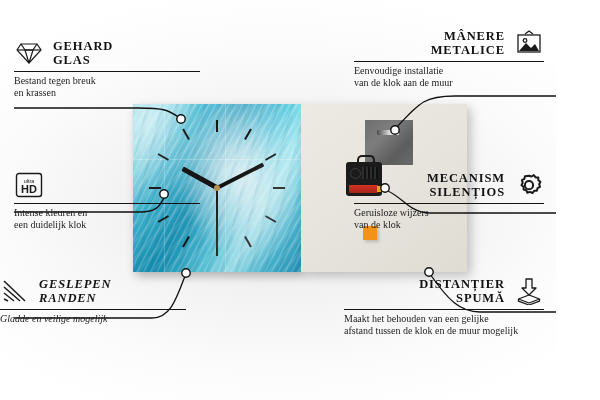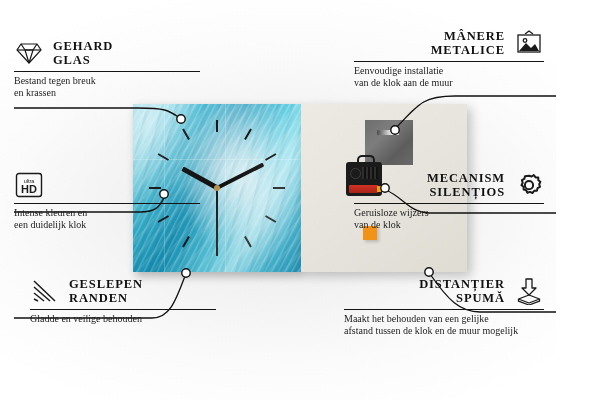--- a/index.html
+++ b/index.html
@@ -235,21 +235,21 @@
     line-height: 11.6px;
     color: #1d1d1d;
     margin-top: 3px;
     white-space: pre-line;
   }
   .feature.left .fdesc { text-align: left; }
   .feature.right .fdesc { text-align: left; }
 
   #f-glass  { left: 14px;  top: 38px;  width: 186px; }
   #f-print  { left: 14px;  top: 170px; width: 186px; }
-  #f-edges  { left: 30px;  top: 276px; width: 186px; }
+  #f-edges  { left: 0;  top: 276px; width: 186px; font-style: italic; }
   #f-handle { right: 12px; top: 28px;  width: 190px; }
   #f-mech   { right: 12px; top: 170px; width: 190px; }
   #f-spacer { right: 12px; top: 276px; width: 200px; }
 </style>
 </head>
 <body>
 
 <div id="page">
 
   <div class="product">
@@ -361,21 +361,21 @@
           <path d="M2 2 L23 22"></path>
           <path d="M2 8 L18 22"></path>
           <path d="M2 14 L12 22"></path>
           <path d="M2 20 L6 22"></path>
         </svg>
       </span>
       <span class="ftitle">GESLEPEN
 RANDEN</span>
     </div>
     <div class="rule"></div>
-    <div class="fdesc">Gladde en veilige behouden</div>
+    <div class="fdesc">Gladde en veilige mogelijk</div>
   </div>
 
   <div class="feature right" id="f-handle">
     <div class="head">
       <span class="ftitle">MÂNERE
 METALICE</span>
       <span class="ficon">
         <svg width="30" height="26" viewBox="0 0 30 26" fill="none" stroke="currentColor" stroke-width="1.3">
           <path d="M11 4 L15 1 L19 4"></path>
           <rect x="4" y="5" width="22" height="17"></rect>

